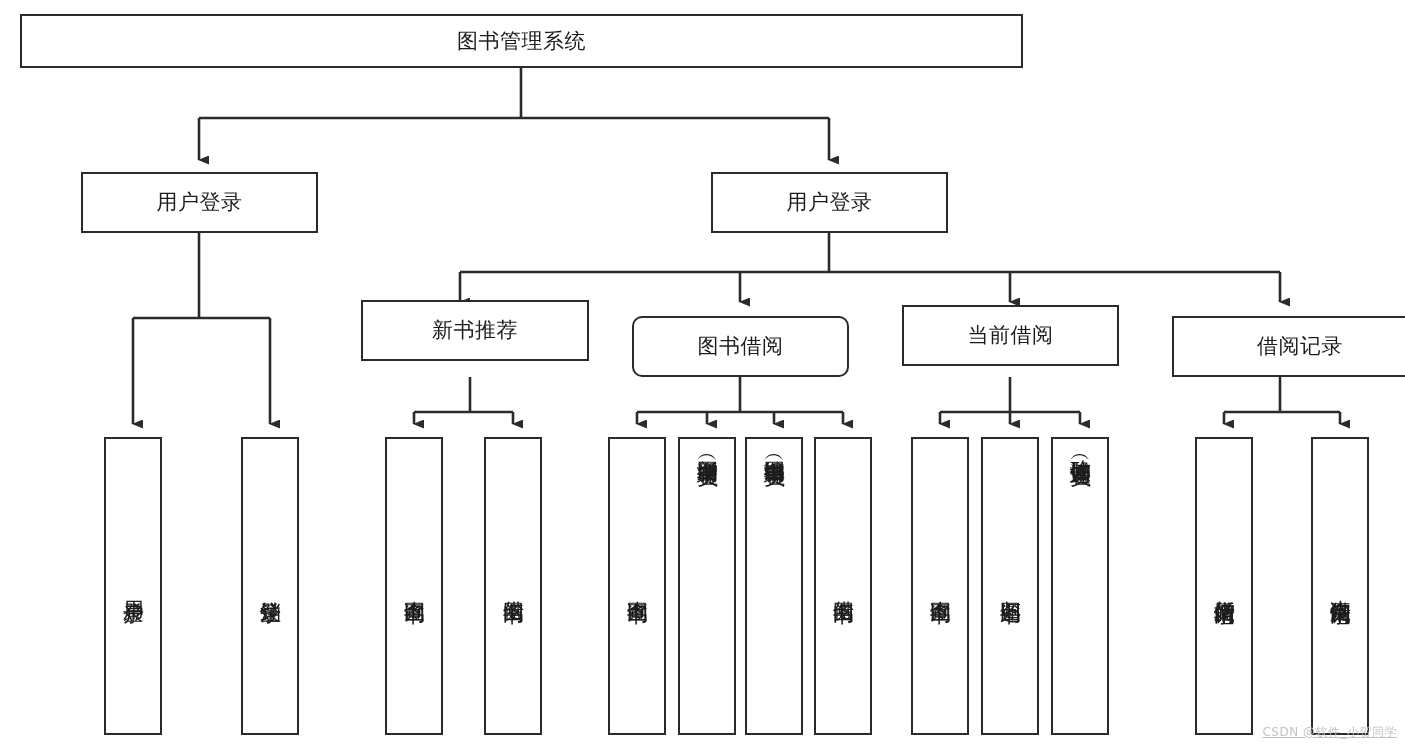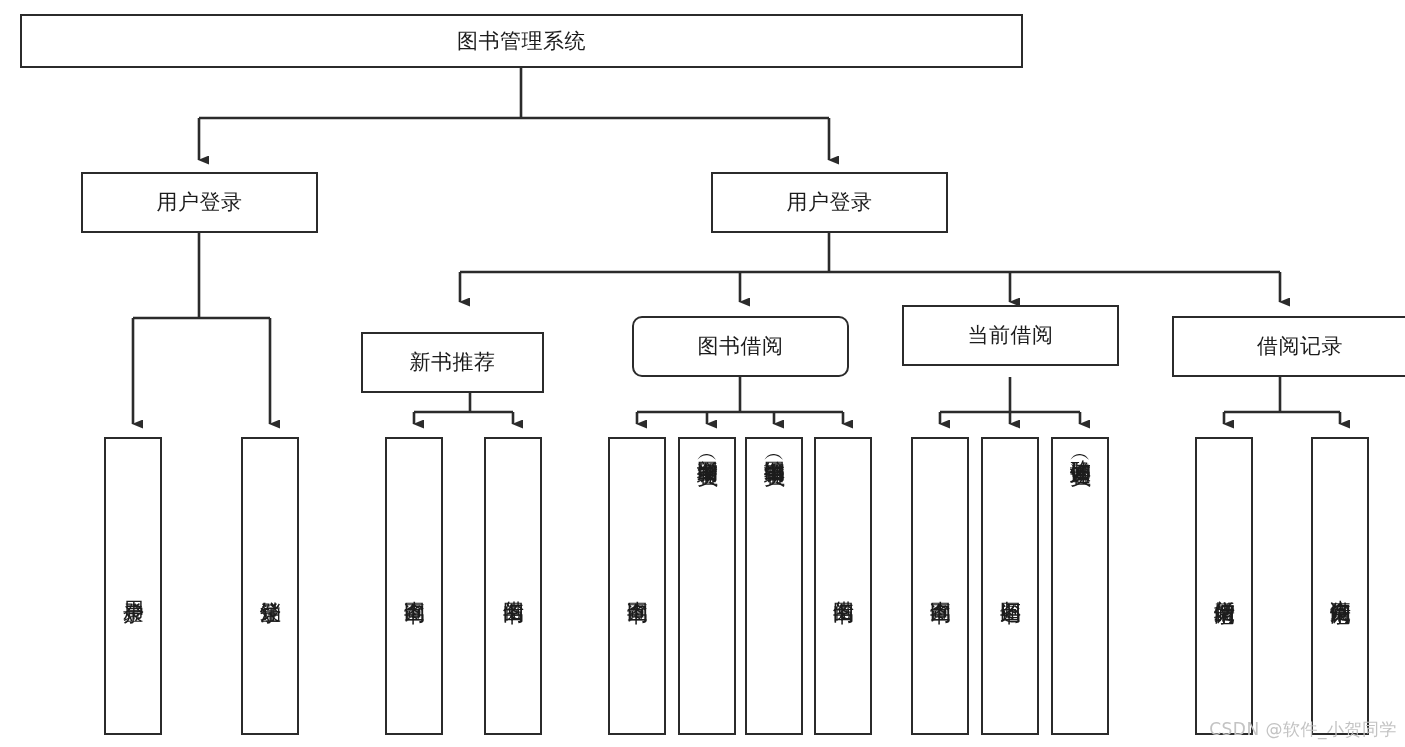--- a/index.html
+++ b/index.html
@@ -65,25 +65,26 @@
     align-items: center;
     padding-top: 0;
   }
   .node.leaf.align-mid .label {
     height: auto;
   }
   #watermark {
     position: absolute;
     right: 8px;
     bottom: 6px;
-    font-size: 17px;
+    font-size: 12px;
     color: #c3c3c3;
     letter-spacing: 0.5px;
     z-index: 5;
     white-space: nowrap;
+    text-decoration: underline;
   }
 </style>
 </head>
 <body>
 
 <div id="canvas">
 
   <svg class="connectors" viewBox="0 0 1405 747" xmlns="http://www.w3.org/2000/svg">
     <defs>
       <marker id="arrow" markerWidth="9" markerHeight="11" refX="4.5" refY="10" orient="auto" markerUnits="userSpaceOnUse">
@@ -139,21 +140,21 @@
   </div>
 
   <div class="node" style="left:81px; top:172px; width:237px; height:61px;">
     <span class="label">用户登录</span>
   </div>
 
   <div class="node" style="left:711px; top:172px; width:237px; height:61px;">
     <span class="label">用户登录</span>
   </div>
 
-  <div class="node" style="left:361px; top:332px; width:183px; height:61px;">
+  <div class="node" style="left:361px; top:300px; width:228px; height:61px;">
     <span class="label">新书推荐</span>
   </div>
 
   <div class="node" style="left:632px; top:316px; width:217px; height:61px;border-radius:10px;">
     <span class="label">图书借阅</span>
   </div>
 
   <div class="node" style="left:902px; top:305px; width:217px; height:61px;">
     <span class="label">当前借阅</span>
   </div>

